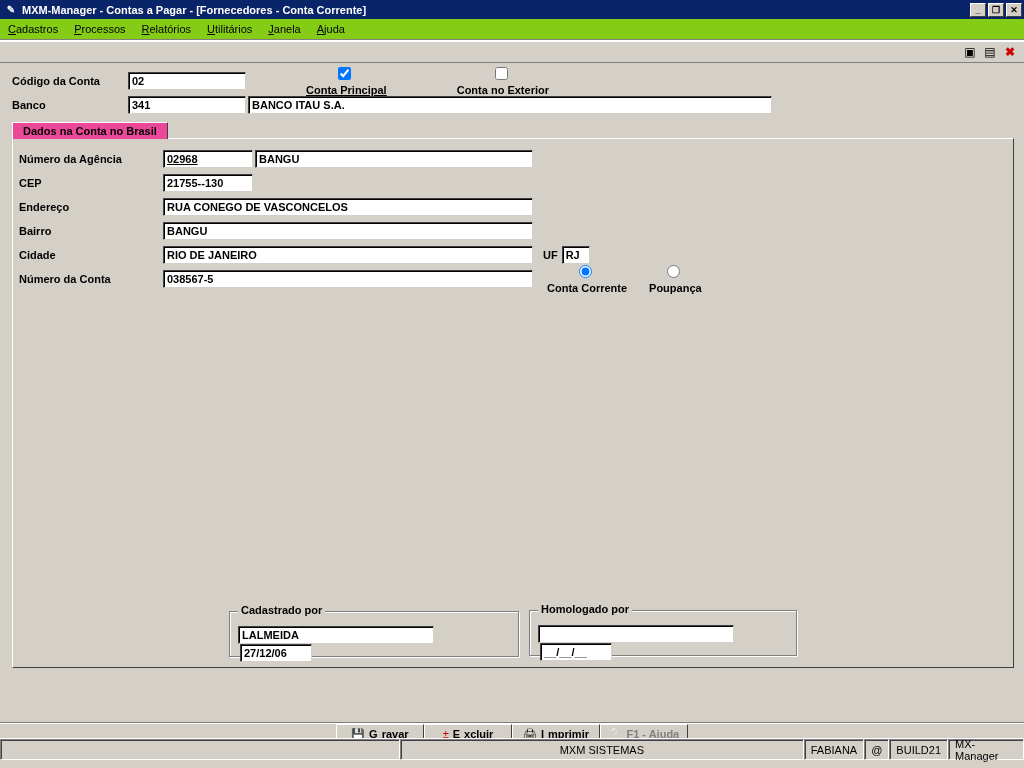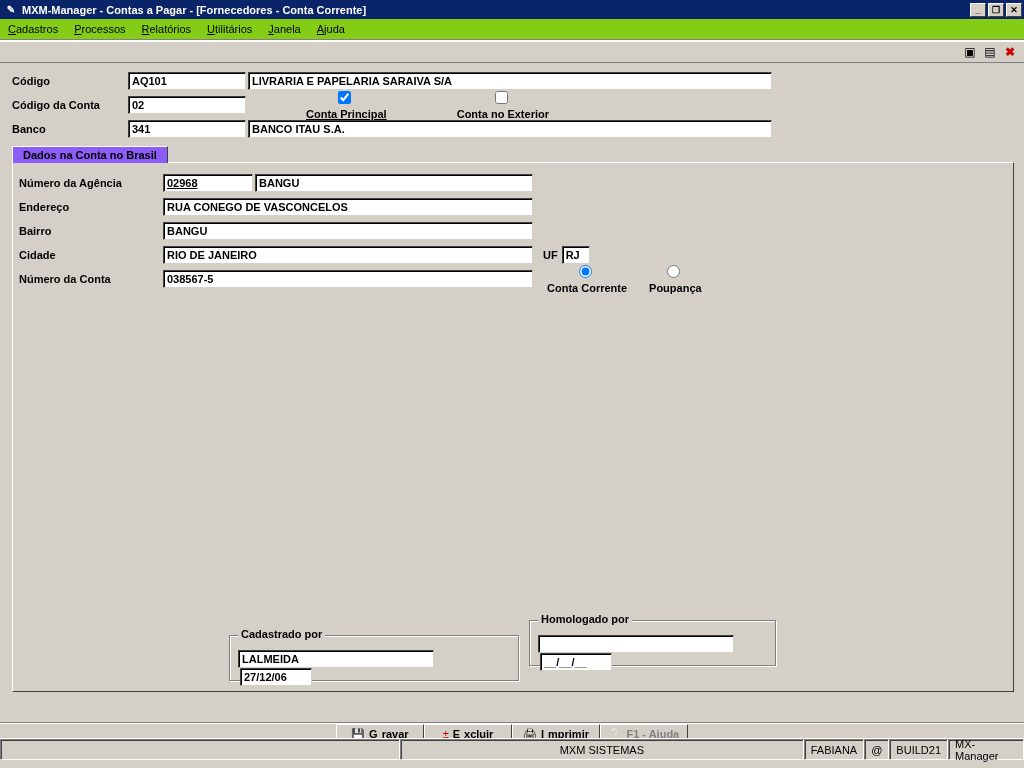--- a/index.html
+++ b/index.html
@@ -95,21 +95,21 @@
     background: #fff;
   }
   .chk-row { display: flex; align-items: center; gap: 4px; flex-direction: column; }
   input[type="checkbox"], input[type="radio"] { margin: 0 3px 0 0; }
   .tab-strip {
     margin-top: 6px;
     display: flex;
     position: relative;
   }
   .tab {
-    background: #8b5cf6;
+    background: #ec4899;
     border: 1px solid #fff;
     border-right: 1px solid #404040;
     border-bottom: none;
     padding: 2px 10px;
     font-weight: bold;
     position: relative;
     top: 1px;
     z-index: 2;
   }
   .tab-panel {
@@ -210,25 +210,20 @@
 </div>
 <div class="divider-line"></div>
 
 <div class="toolbar-top">
   <span class="tb-icon">▣</span>
   <span class="tb-icon">▤</span>
   <span class="tb-icon red-x">✖</span>
 </div>
 
 <div class="content">
-  <div class="row">
-    <span class="lbl">Código</span>
-    <input type="text" style="width: 118px;" value="AQ101">
-    <input type="text" style="width: 524px; margin-left: 2px;" value="LIVRARIA E PAPELARIA SARAIVA S/A">
-  </div>
   <div class="row">
     <span class="lbl">Código da Conta</span>
     <input type="text" style="width: 118px;" value="02">
     <span style="width:60px"></span>
     <span class="chk-row">
       <input type="checkbox" checked="" style="">
       <span style="font-weight:bold;text-decoration:underline">Conta Principal</span>
     </span>
     <span style="width:70px"></span>
     <span class="chk-row">
@@ -246,20 +241,24 @@
     <div class="tab">Dados na Conta no Brasil</div>
   </div>
   <div class="tab-panel">
 
     <div class="row">
       <span class="lbl" style="width:144px">Número da Agência</span>
       <input type="text" style="width: 90px; text-decoration: underline;" value="02968">
       <input type="text" style="width: 278px; margin-left: 2px;" value="BANGU">
     </div>
     <div class="row">
+      <span class="lbl" style="width:144px">CEP</span>
+      <input type="text" style="width: 90px;" value="21755--130">
+    </div>
+    <div class="row">
       <span class="lbl" style="width:144px">Endereço</span>
       <input type="text" style="width: 370px;" value="RUA CONEGO DE VASCONCELOS">
     </div>
     <div class="row">
       <span class="lbl" style="width:144px">Bairro</span>
       <input type="text" style="width: 370px;" value="BANGU">
     </div>
     <div class="row">
       <span class="lbl" style="width:144px">Cidade</span>
       <input type="text" style="width: 370px;" value="RIO DE JANEIRO">
@@ -278,21 +277,21 @@
         <span style="font-weight:bold">Poupança</span>
       </span>
     </div>
 
     <div class="groupbox" style="left:216px;bottom:10px;width:290px;height:46px">
       <span class="legend">Cadastrado por</span>
       <input type="text" style="width: 196px;" value="LALMEIDA">
       <input type="text" style="width: 72px; margin-left: 2px;" value="27/12/06">
     </div>
 
-    <div class="groupbox" style="left:516px;bottom:25px;width:247px;height:46px">
+    <div class="groupbox" style="left:516px;bottom:11px;width:268px;height:46px">
       <span class="legend">Homologado por</span>
       <input type="text" style="width: 196px;" value="">
       <input type="text" style="width: 72px; margin-left: 2px;" value="__/__/__">
     </div>
 
   </div>
 </div>
 
 <div class="bottom-toolbar">
   <button class="btn">

